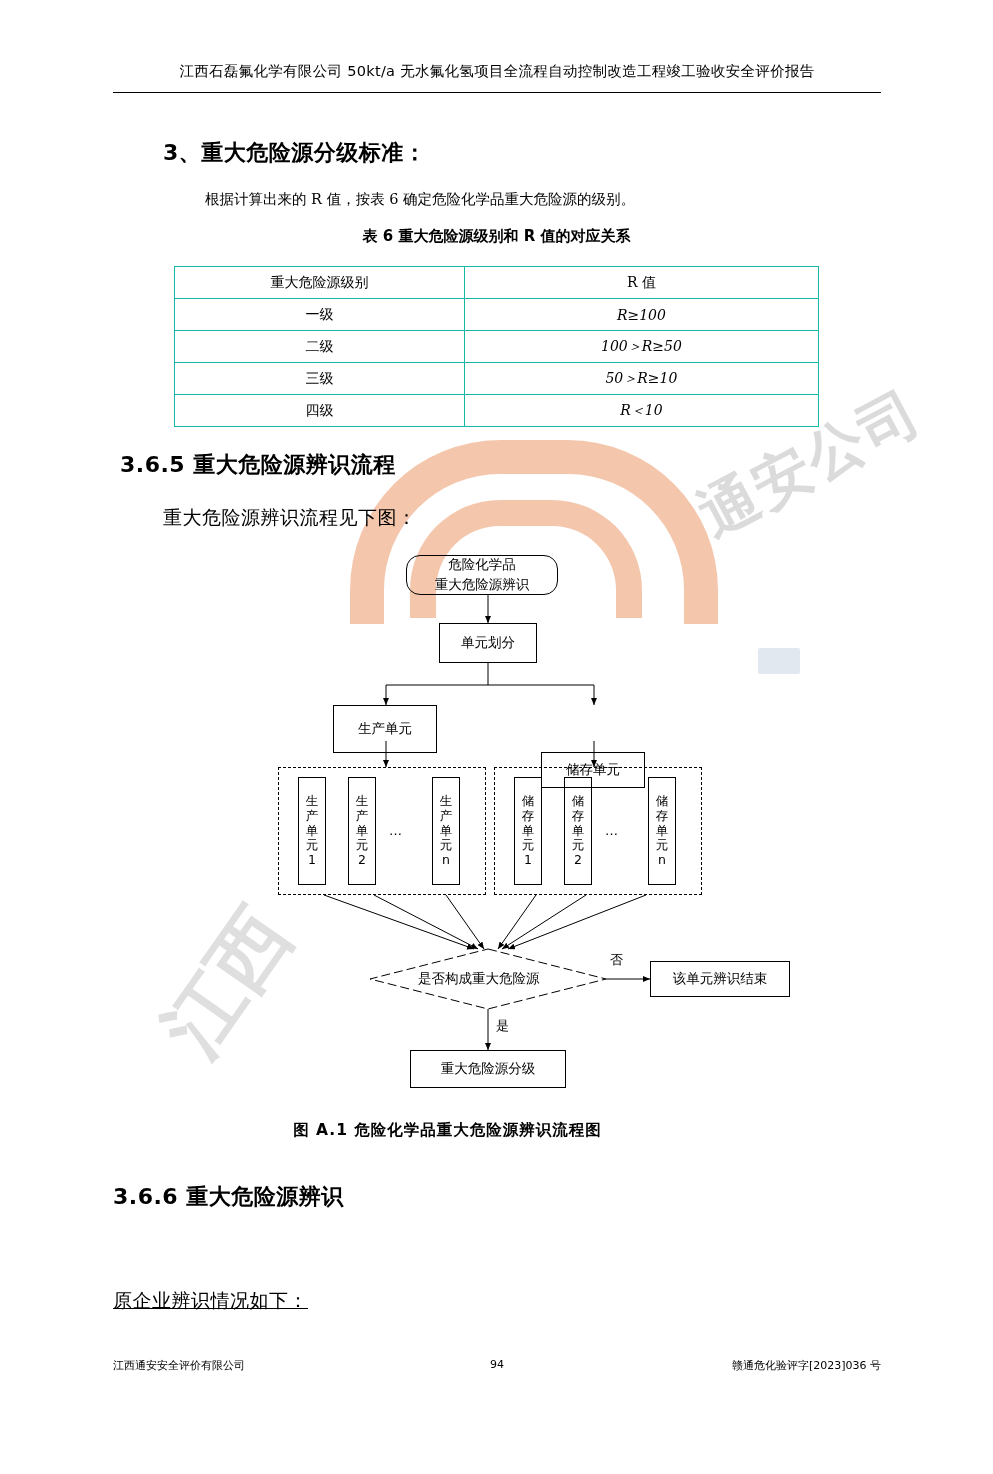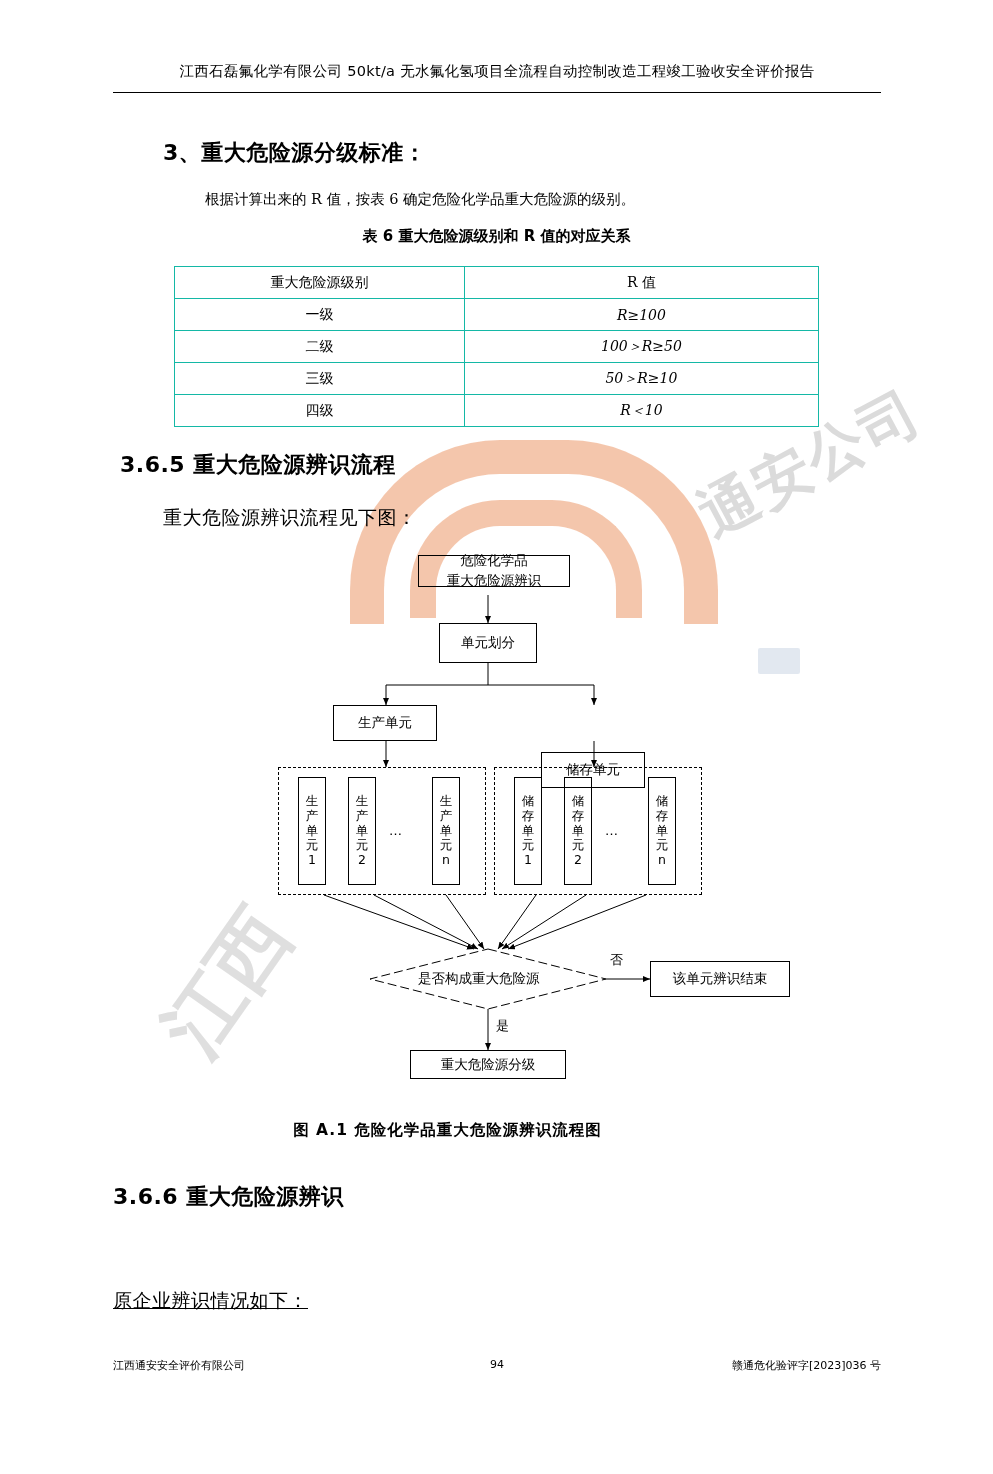--- a/index.html
+++ b/index.html
@@ -302,30 +302,30 @@
           <line x1="400" y1="350" x2="262" y2="404" marker-end="url(#ah)"></line>
 
           <polygon points="242,404 360,434 242,464 124,434" fill="none" stroke="#000" stroke-dasharray="9,4"></polygon>
 
           <line x1="360" y1="434" x2="404" y2="434" marker-end="url(#ah)"></line>
 
           <line x1="242" y1="464" x2="242" y2="505" marker-end="url(#ah)"></line>
         </g>
       </svg>
 
-      <div class="node" style="left:172px; top:10px; width:152px; height:32px;">
+      <div class="node" style="left:160px; top:10px; width:152px; height:40px;border-radius:14px;">
         <div>
           <span>危险化学品</span><br>
           <span>重大危险源辨识</span>
         </div>
       </div>
 
       <div class="node" style="left:193px; top:78px; width:98px; height:40px;">单元划分</div>
 
-      <div class="node" style="left:87px; top:160px; width:104px; height:36px;">生产单元</div>
+      <div class="node" style="left:87px; top:160px; width:104px; height:48px;">生产单元</div>
       <div class="node" style="left:295px; top:160px; width:104px; height:36px;margin-top:47px;">储存单元</div>
 
       <div class="dashbox" style="left:32px; top:222px; width:208px; height:128px;"></div>
       <div class="vnode" style="left:52px; top:232px; width:28px; height:108px;">
         <span>生</span>
         <span>产</span>
         <span>单</span>
         <span>元</span>
         <span>1</span>
       </div>
@@ -369,21 +369,21 @@
         <span>n</span>
       </div>
 
       <div class="diamond-label" style="left:172px; top:425px;">是否构成重大危险源</div>
 
       <div class="edge-label" style="left:364px; top:406px;">否</div>
       <div class="edge-label" style="left:250px; top:472px;">是</div>
 
       <div class="node" style="left:404px; top:416px; width:140px; height:36px;">该单元辨识结束</div>
 
-      <div class="node" style="left:164px; top:505px; width:156px; height:29px;">重大危险源分级</div>
+      <div class="node" style="left:164px; top:505px; width:156px; height:38px;">重大危险源分级</div>
     </div>
 
     <div class="fig-cap">图 A.1    危险化学品重大危险源辨识流程图</div>
 
     <div class="h-num" style="left:113px; top:1182px;">3.6.6 重大危险源辨识</div>
     <div class="para" style="left:113px; top:1288px;text-decoration:underline;">原企业辨识情况如下：</div>
   </div>
 
   <div class="footer">
     <div>江西通安安全评价有限公司</div>

